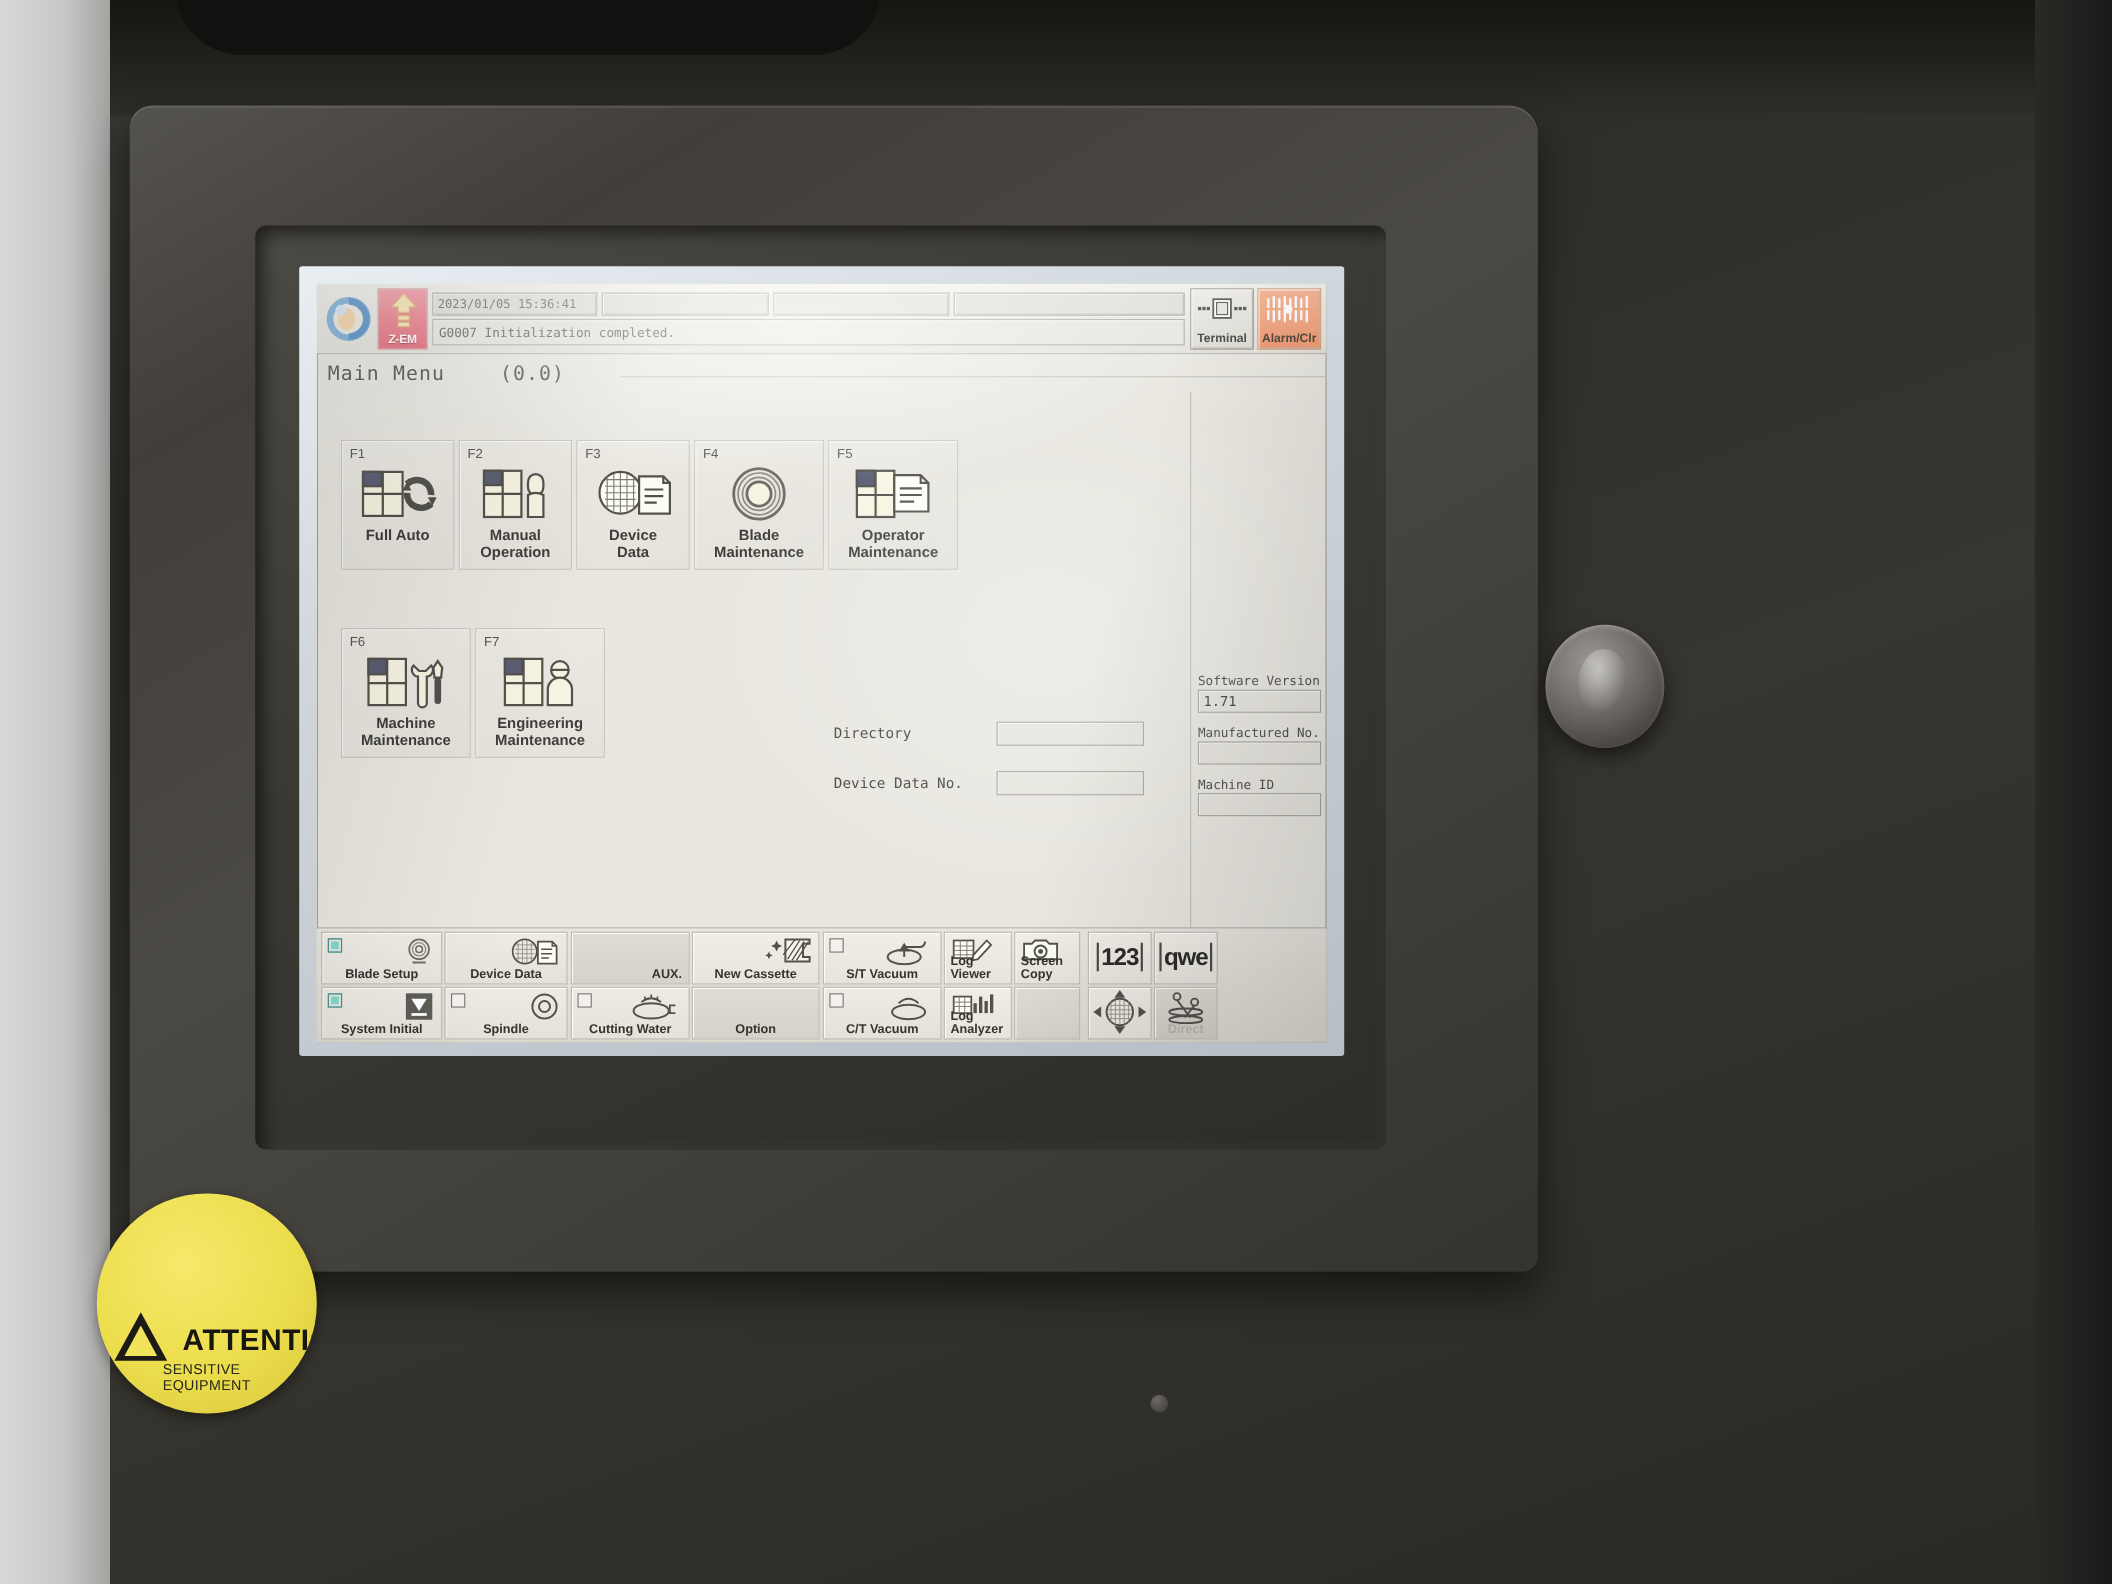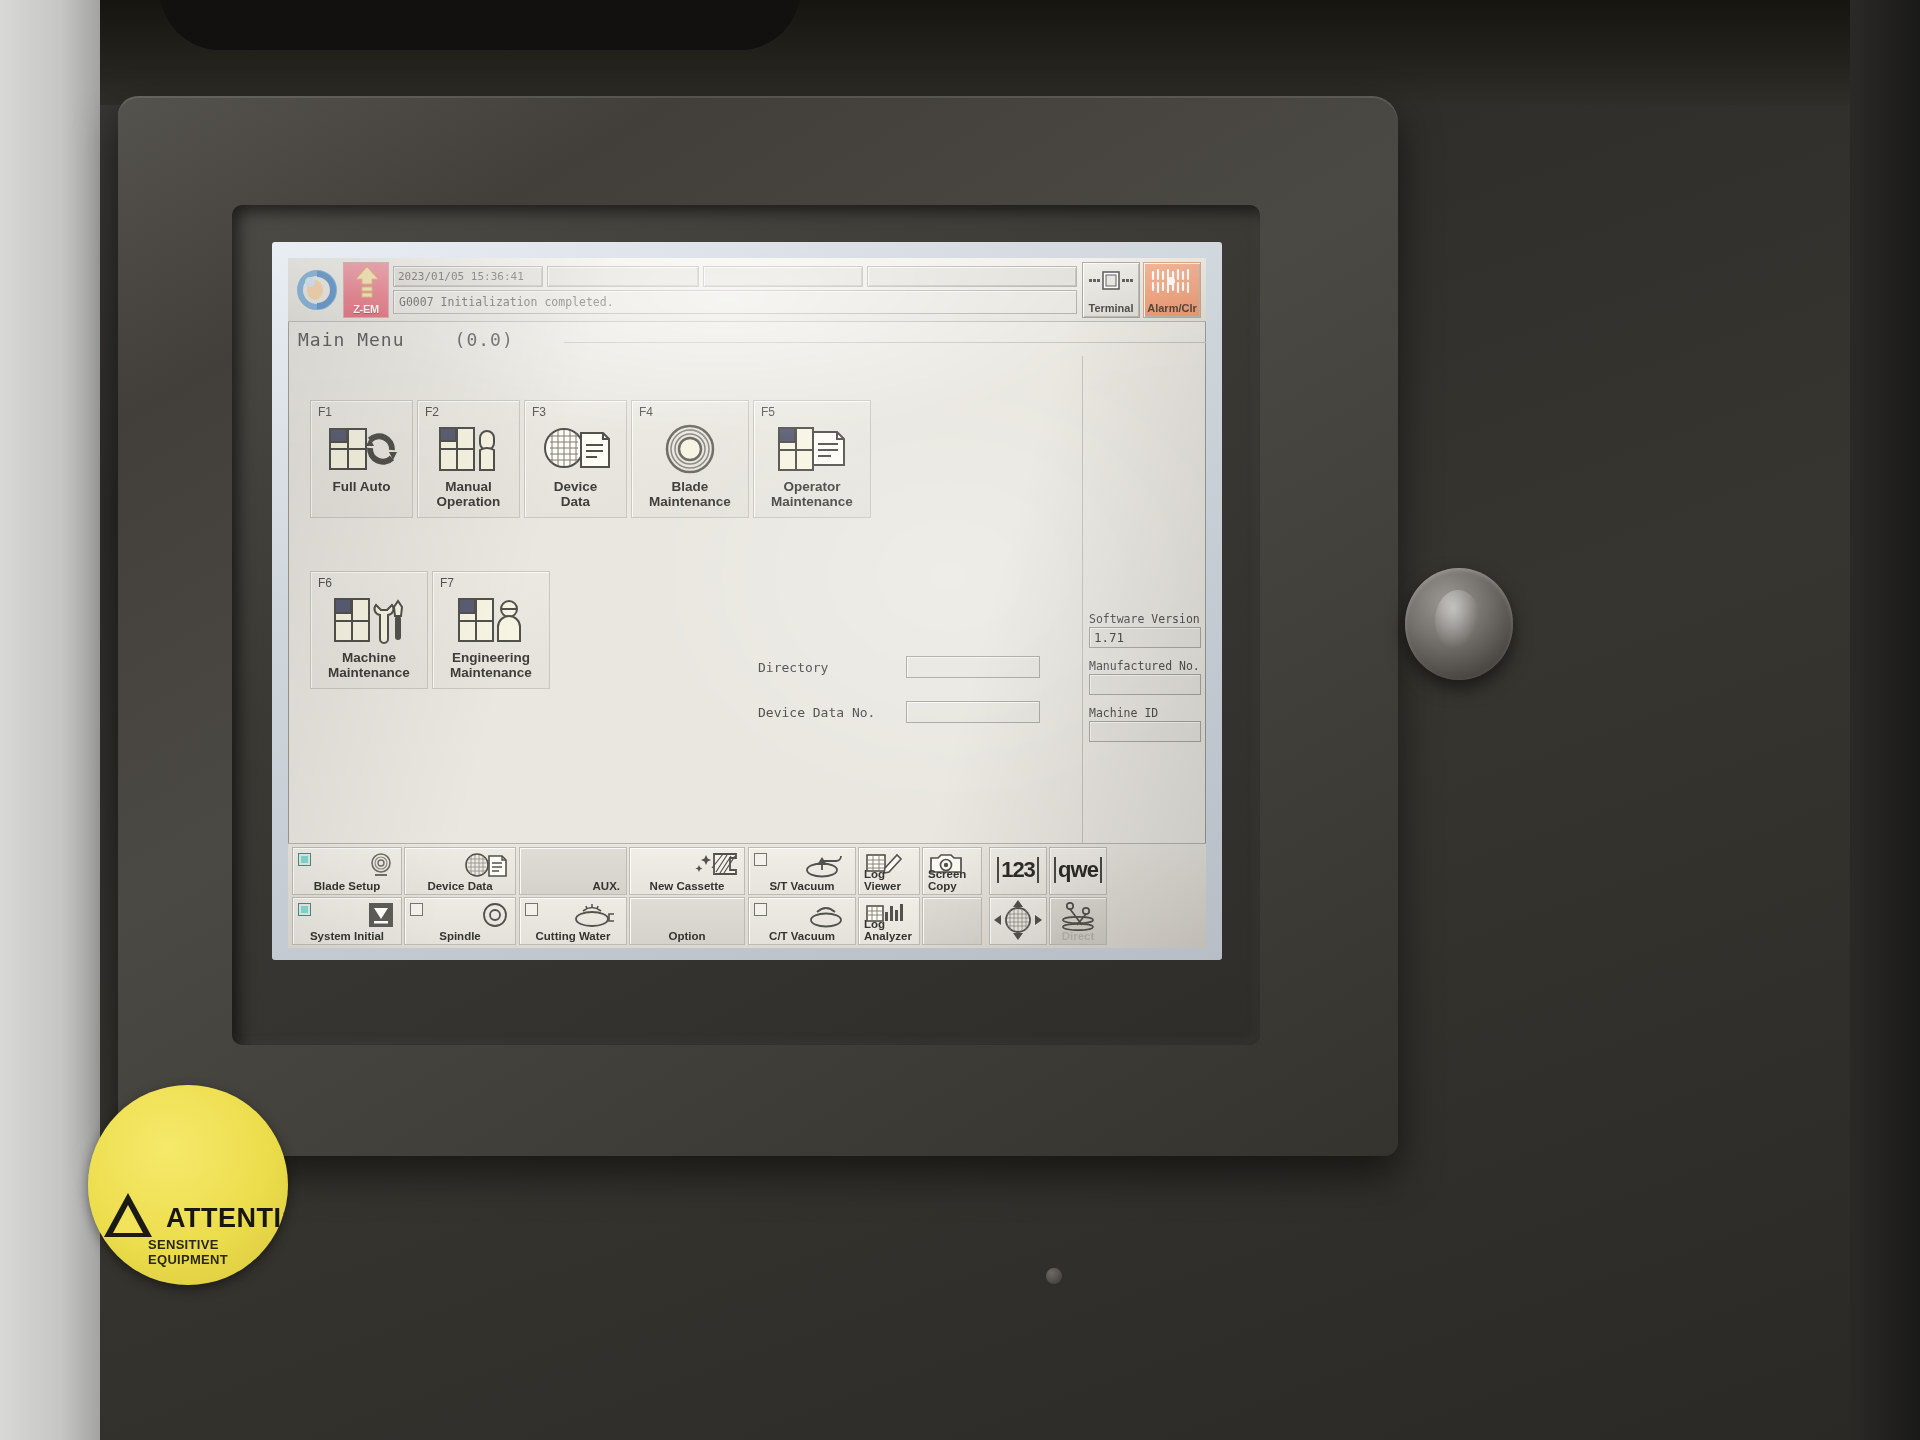--- a/index.html
+++ b/index.html
@@ -184,21 +184,21 @@
             border-radius:50%;
             background:radial-gradient(circle at 40% 32%, #f6e96b 0%, #ecdd4c 55%, #d7c73c 100%);
             box-shadow:0 4px 12px rgba(0,0,0,.45); overflow:hidden; }
   .sticker .stri{ position:absolute; left:16px; top:108px; width:0; height:0;
             border-left:24px solid transparent; border-right:24px solid transparent;
             border-bottom:44px solid #1b1a16; }
   .sticker .stri i{ position:absolute; left:-15px; top:12px; width:30px; height:28px;
             background:#f1e45a; clip-path:polygon(50% 0,100% 100%,0 100%); }
   .sticker .sttxt{ position:absolute; left:78px; top:118px; font-size:27px; font-weight:bold;
             color:#17160f; letter-spacing:.5px; font-family:"Liberation Sans", sans-serif; }
-  .sticker .stsub{ position:absolute; left:60px; top:152px; font-size:13px; font-weight:bold;
+  .sticker .stsub{ position:absolute; left:60px; top:152px; font-size:13px; font-weight:normal;
             color:#2a2819; letter-spacing:.3px; }
 
   .screw{ position:absolute; width:16px; height:16px; border-radius:50%;
           background:radial-gradient(circle at 35% 30%,#6e6b66,#3a3834); }
 
   svg{ display:block; }
 </style>
 </head>
 <body>
 

